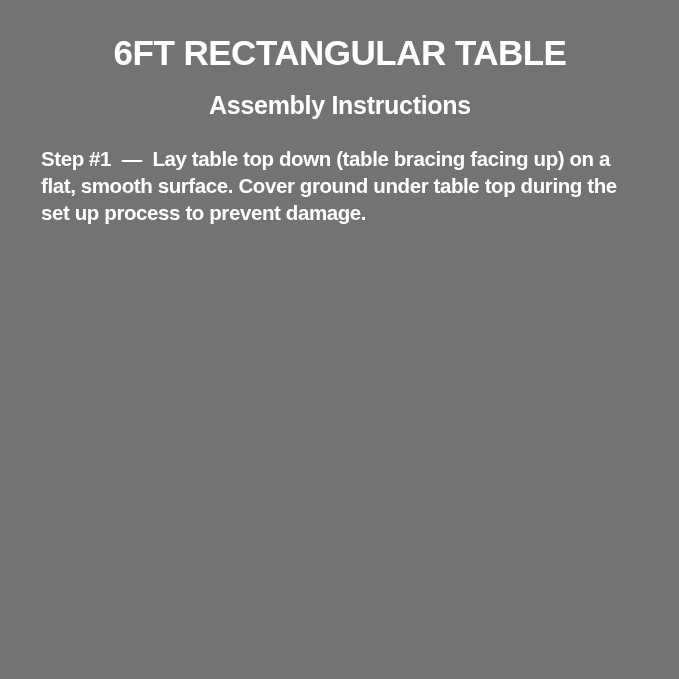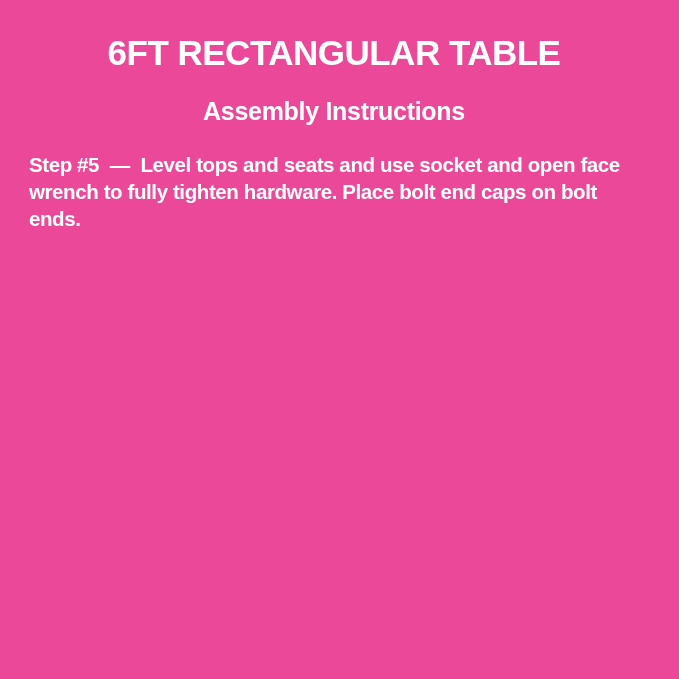--- a/index.html
+++ b/index.html
@@ -4,40 +4,40 @@
 <style>
   html, body {
     margin: 0;
     padding: 0;
     background: #000000;
   }
   .page {
     position: relative;
     width: 679px;
     height: 679px;
-    background: #ec4899;
+    background: #737373;
     color: #ffffff;
     font-family: "Liberation Sans", sans-serif;
     font-weight: bold;
     box-sizing: border-box;
-    padding: 30px 40px 0 29px;
+    padding: 30px 40px 0 41px;
     overflow: hidden;
   }
   .title {
     text-align: center;
     font-size: 35px;
     line-height: 1.1;
     letter-spacing: -0.5px;
     margin: 4px 0 0 0;
   }
   .subtitle {
     text-align: center;
     font-size: 25px;
     line-height: 1.15;
-    margin: 24px 0 0 0;
+    margin: 18px 0 0 0;
     letter-spacing: -0.3px;
   }
   .steps {
     margin-top: 26px;
     font-size: 20.5px;
     line-height: 27px;
     letter-spacing: -0.4px;
   }
   .step {
     margin: 0 0 26px 0;
@@ -51,19 +51,19 @@
   }
 </style>
 </head>
 <body>
 
 <div class="page">
   <h1 class="title">6FT RECTANGULAR TABLE</h1>
   <h2 class="subtitle">Assembly Instructions</h2>
 
   <div class="steps">
+    <p class="step"><span class="step-label">Step #1</span><span class="step-sep">  —  </span><span class="step-text">Lay table top down (table bracing facing up) on a flat, smooth surface. Cover ground under table top during the set up process to prevent damage.</span></p>
 
 
 
 
-    <p class="step"><span class="step-label">Step #5</span><span class="step-sep">  —  </span><span class="step-text">Level tops and seats and use socket and open face wrench to fully tighten hardware. Place bolt end caps on bolt ends.</span></p>
   </div>
 </div>
 
 </body></html>

